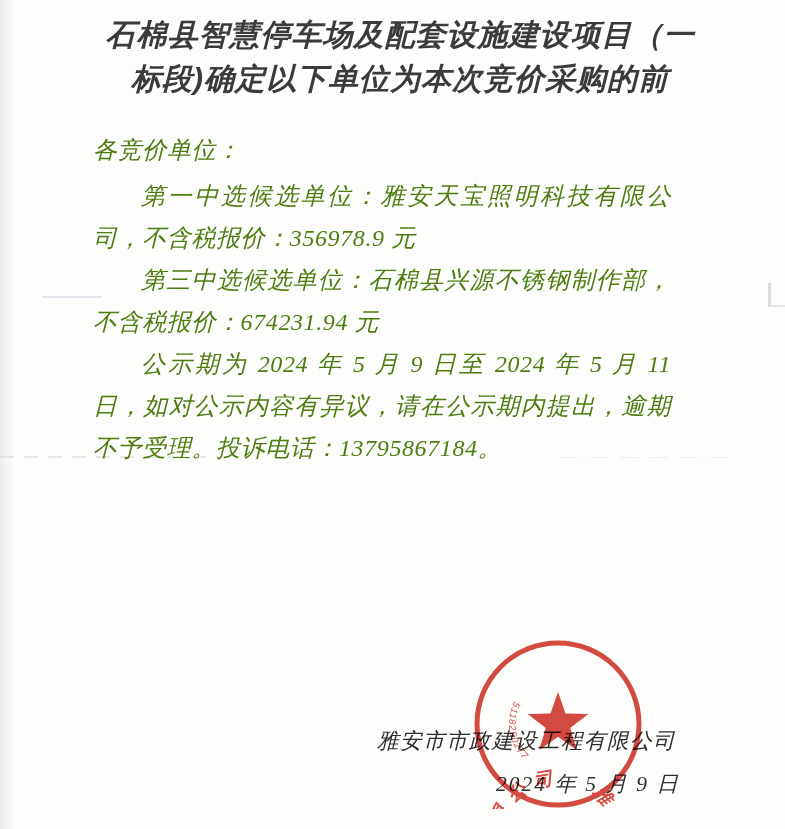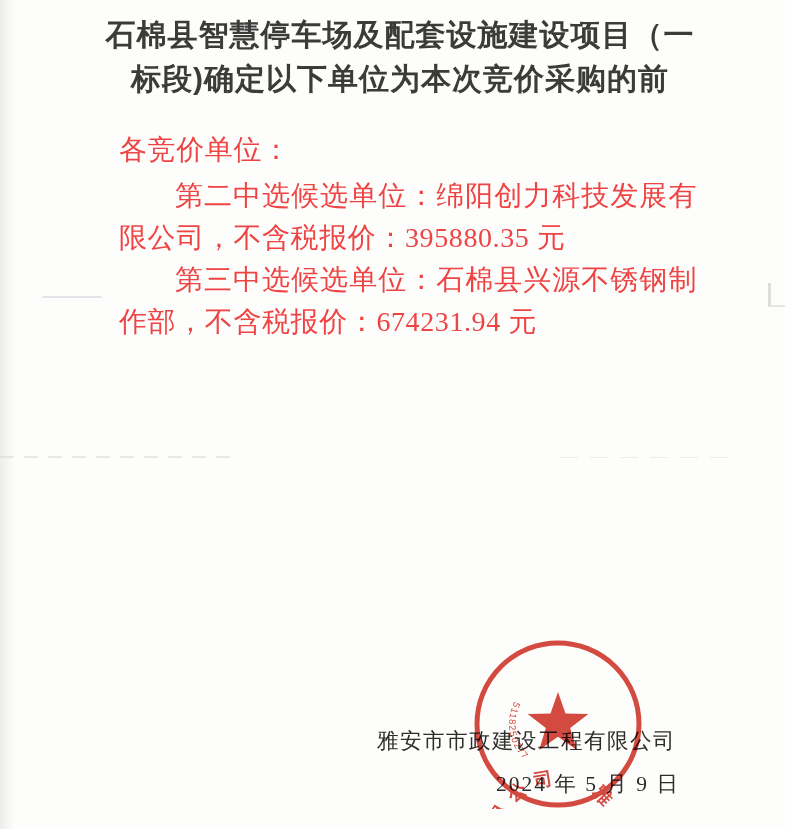--- a/index.html
+++ b/index.html
@@ -7,20 +7,21 @@
 
   .page {
     position: relative;
     width: 785px;
     height: 829px;
     margin: 0 auto;
     background: #fdfdfc;
     overflow: hidden;
     font-family: "Liberation Serif", "DejaVu Serif", serif;
     color: #2e2d2b;
+    font-style: italic;
   }
 
   
   .edge-shade {
     position: absolute; left: 0; top: 0; width: 14px; height: 829px;
     background: linear-gradient(90deg, #ececeb, rgba(236,236,235,0));
   }
   .artifact-line-1 {
     position: absolute; left: 42px; top: 296px; width: 60px; height: 2px;
     background: #ccd4db; opacity: .55; border-radius: 2px;
@@ -47,26 +48,26 @@
     font-family: "Liberation Sans", "DejaVu Sans", sans-serif;
     font-weight: 700;
     font-size: 30px;
     line-height: 44px;
     letter-spacing: 1px;
     color: #3b3b3a;
   }
 
   .doc-body {
     position: absolute;
-    top: 129px; left: 119px; width: 578px;
-    font-size: 28px;
+    top: 129px; left: 93px; width: 578px;
+    font-size: 24px;
     line-height: 42px;
     text-align: justify;
     letter-spacing: 0.6px;
-    color: #ef4444;
+    color: #4d7c0f;
   }
   .doc-body p { margin: 0; }
   .doc-body p.indent { text-indent: 2em; }
   .doc-body p.salutation { margin-bottom: 4px; }
 
   .sig-company {
     position: absolute;
     top: 726px; left: 377px;
     font-size: 21.5px;
     letter-spacing: 1.5px;
@@ -112,22 +113,23 @@
   <div class="artifact-line-3"></div>
   <div class="artifact-right"></div>
 
   <div class="title">
     <div>石棉县智慧停车场及配套设施建设项目（一</div>
     <div>标段)确定以下单位为本次竞价采购的前</div>
   </div>
 
   <div class="doc-body">
     <p class="salutation">各竞价单位：</p>
-    <p class="indent">第二中选候选单位：绵阳创力科技发展有限公司，不含税报价：395880.35 元</p>
+    <p class="indent">第一中选候选单位：雅安天宝照明科技有限公司，不含税报价：356978.9 元</p>
     <p class="indent">第三中选候选单位：石棉县兴源不锈钢制作部，不含税报价：674231.94 元</p>
+    <p class="indent">公示期为 2024 年 5 月 9 日至 2024 年 5 月 11 日，如对公示内容有异议，请在公示期内提出，逾期不予受理。投诉电话：13795867184。</p>
   </div>
 
   <div class="sig-company">雅安市市政建设工程有限公司</div>
   <div class="sig-date">2024 年 5 月 9 日</div>
 
   <div class="stamp">
     <svg viewBox="0 0 170 170">
       <defs>
         <path id="ringPath" d="M 85 145 A 60 60 0 1 1 84.9 145" fill="none"></path>
         <path id="codePath" d="M 42.6 60.5 A 49 49 0 0 0 53.5 122.5" fill="none"></path>

